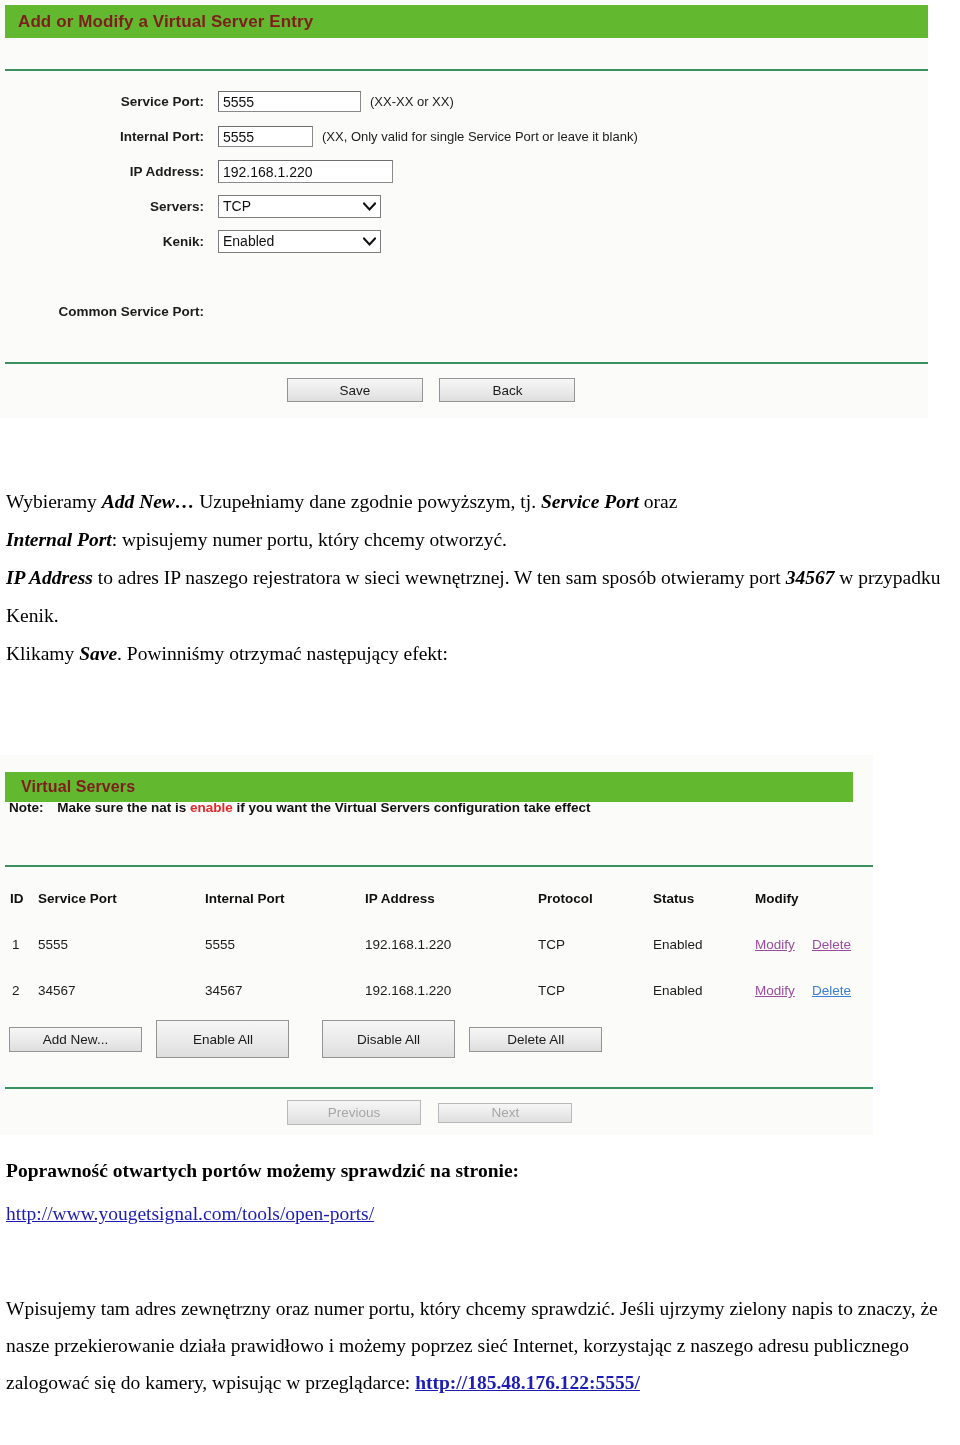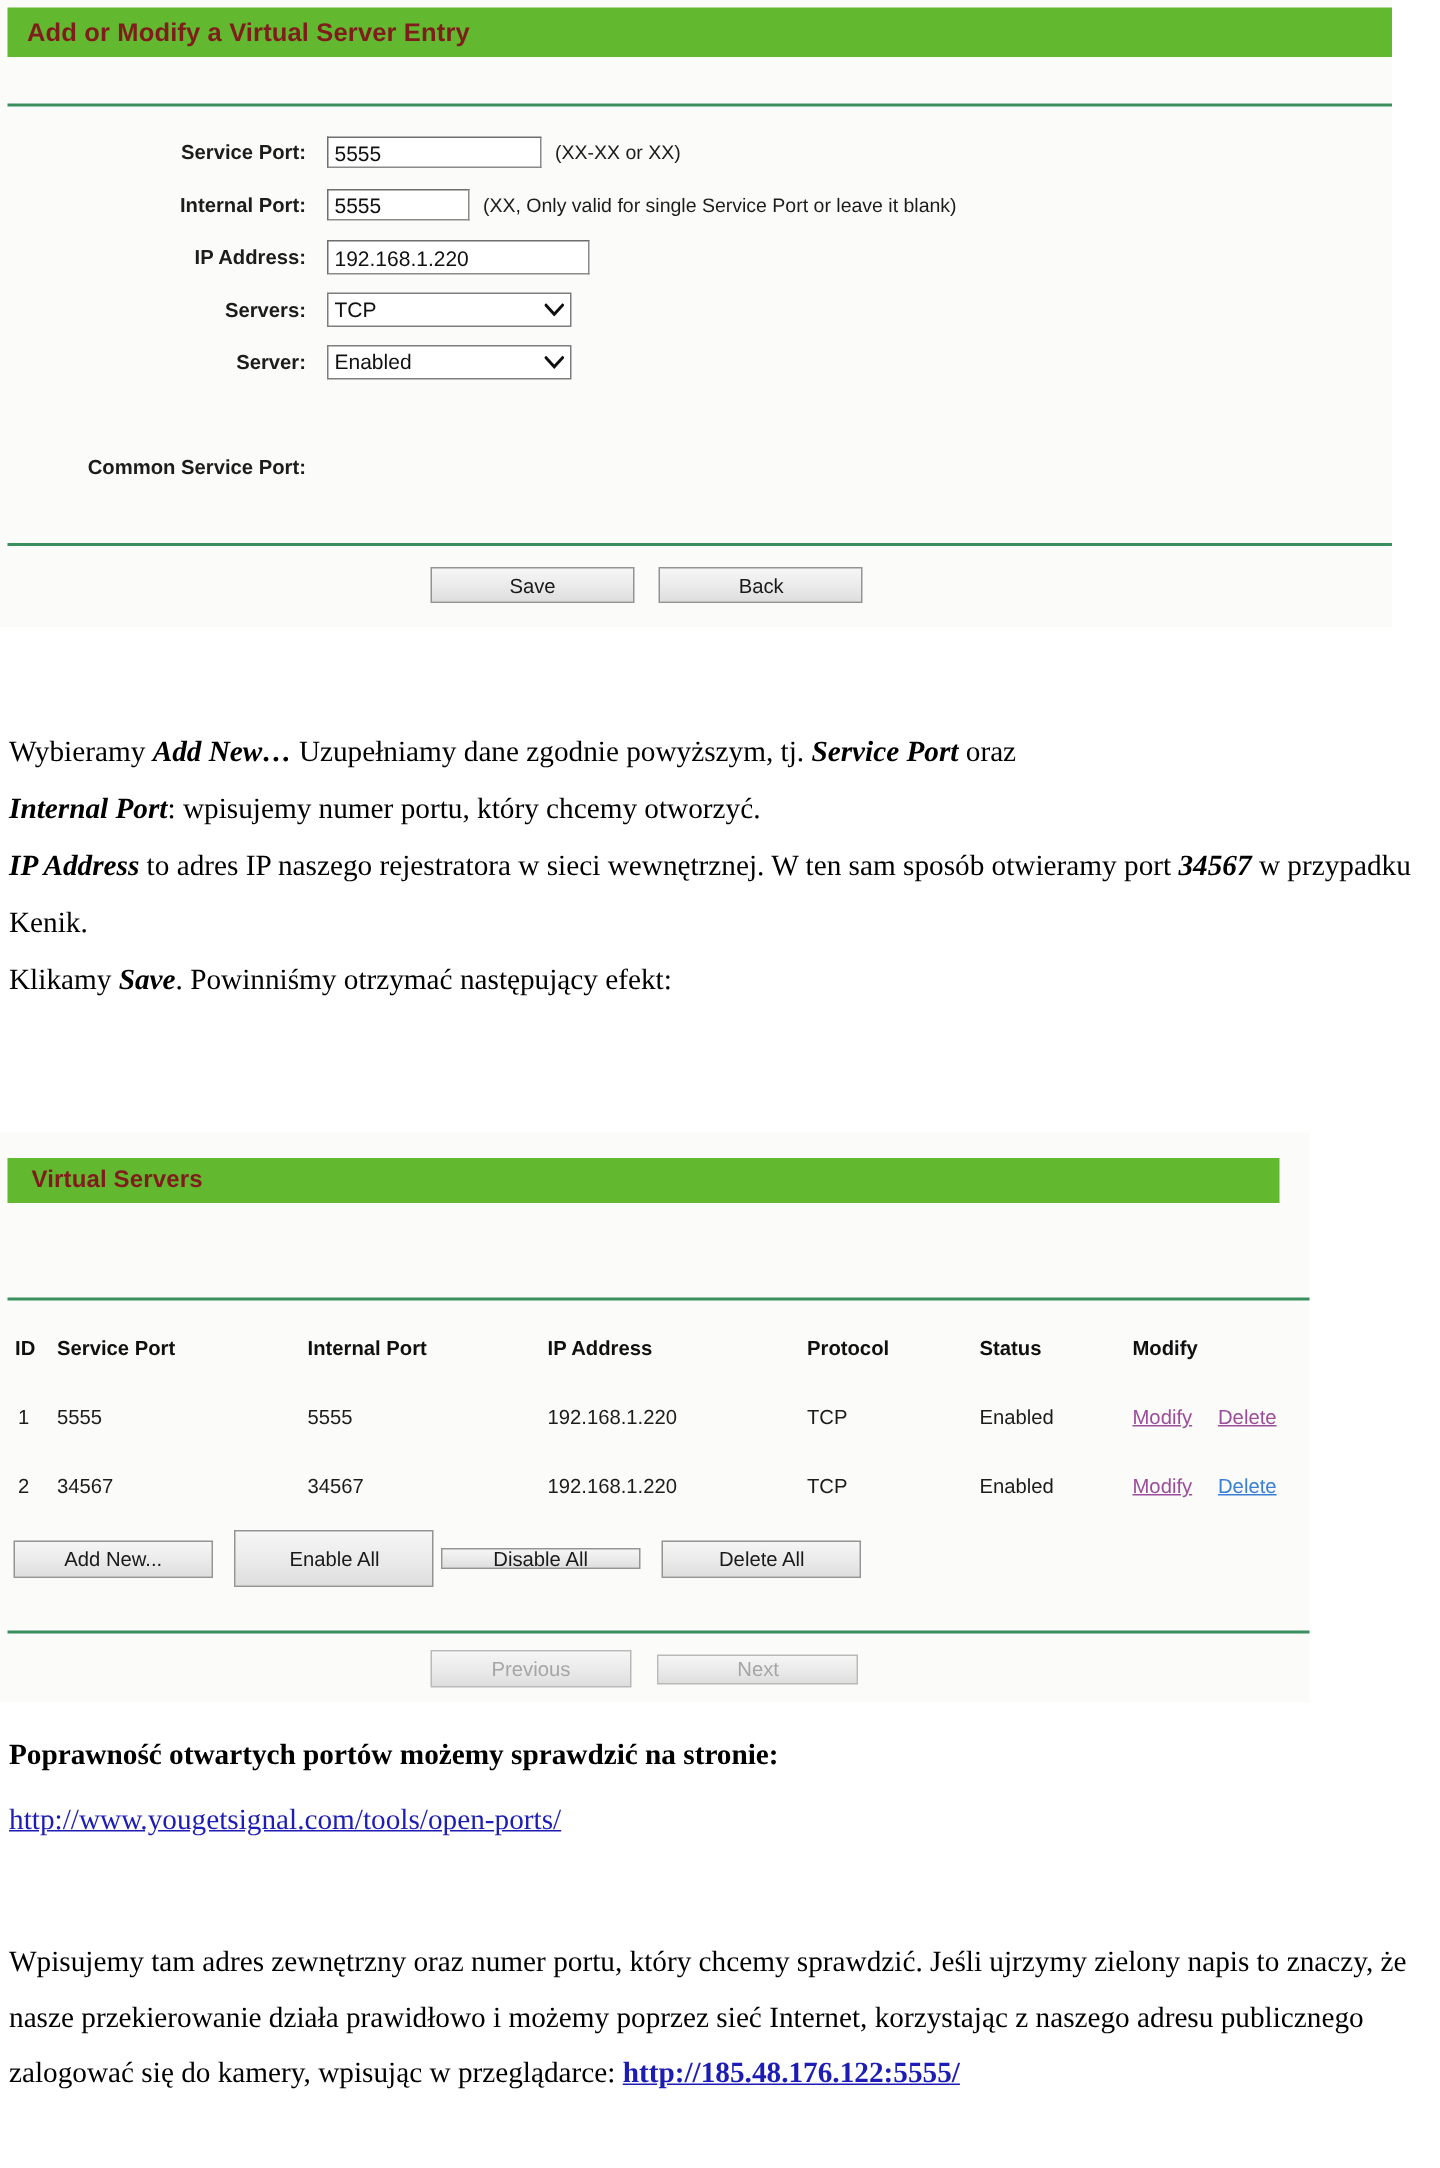--- a/index.html
+++ b/index.html
@@ -201,21 +201,21 @@
       <span>TCP</span>
       <span class="caret">
         <svg width="13" height="9" viewBox="0 0 13 9">
             <path d="M1 1.5 L6.5 7.5 L12 1.5" stroke="#101010" stroke-width="2" fill="none" stroke-linecap="square"></path>
           </svg>
       </span>
     </div>
   </div>
 
   <div class="form-row" style="left:0px; top:230px;">
-    <div class="f-label">Server:</div>
+    <div class="f-label">Kenik:</div>
     <div class="f-select" style="width:163px;">
       <span>Enabled</span>
       <span class="caret">
         <svg width="13" height="9" viewBox="0 0 13 9">
             <path d="M1 1.5 L6.5 7.5 L12 1.5" stroke="#101010" stroke-width="2" fill="none" stroke-linecap="square"></path>
           </svg>
       </span>
     </div>
   </div>
 
@@ -243,20 +243,24 @@
 <div class="prose" style="top:635px;">
   <span>Klikamy </span><span class="bi">Save</span><span>. Powinniśmy otrzymać następujący efekt:</span>
 </div>
 
 <div class="shot shot-2">
 
   <div class="green-bar">
     <span>Virtual Servers</span>
   </div>
 
+  <div class="note" style="left:9px; top:45px;">
+    <span>Note:</span>
+    <span style="display:inline-block; width:10px;"></span><span>Make sure the nat is </span><span class="red">enable</span><span> if you want the Virtual Servers configuration take effect</span>
+  </div>
 
   <div class="hr-green" style="left:5px; top:110px; width:868px;"></div>
 
   <div class="vs-table" style="left:0px; top:125px; width:873px;">
 
     <div class="vs-row vs-head">
       <span class="vs-cell" style="left:10px;">ID</span>
       <span class="vs-cell" style="left:38px;">Service Port</span>
       <span class="vs-cell" style="left:205px;">Internal Port</span>
       <span class="vs-cell" style="left:365px;">IP Address</span>
@@ -284,21 +288,21 @@
       <span class="vs-cell" style="left:538px;">TCP</span>
       <span class="vs-cell" style="left:653px;">Enabled</span>
       <span class="vs-cell lnk purple" style="left:755px;">Modify</span>
       <span class="vs-cell lnk blue" style="left:812px;">Delete</span>
     </div>
   </div>
 
   <div style="position:absolute; left:9px; top:265px;">
     <span class="btn" style="width:133px; height:25px;">Add New...</span>
     <span class="btn" style="width:133px; height:38px; margin-left:10px;">Enable All</span>
-    <span class="btn" style="width:133px; height:14px; margin-left:0;">Disable All</span>
+    <span class="btn" style="width:133px; height:38px; margin-left:28px;">Disable All</span>
     <span class="btn" style="width:133px; height:25px; margin-left:10px;">Delete All</span>
   </div>
 
   <div class="hr-green" style="left:5px; top:332px; width:868px;"></div>
 
   <div style="position:absolute; left:287px; top:345px;">
     <span class="btn disabled" style="width:134px; height:25px;">Previous</span>
     <span class="btn disabled" style="width:134px; height:20px; margin-left:13px;">Next</span>
   </div>
 </div>

